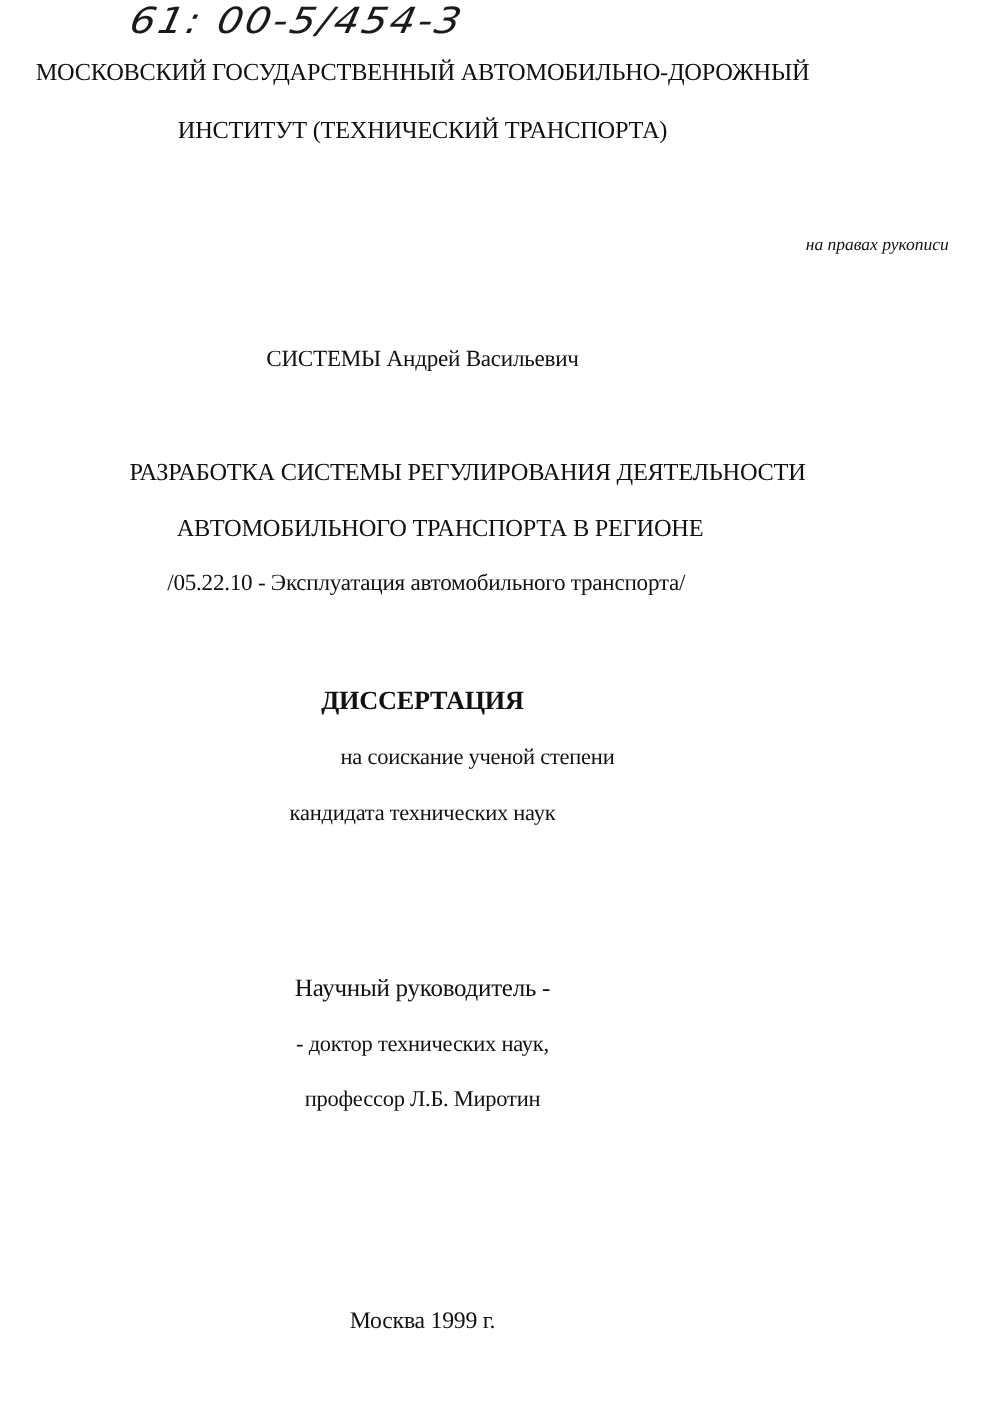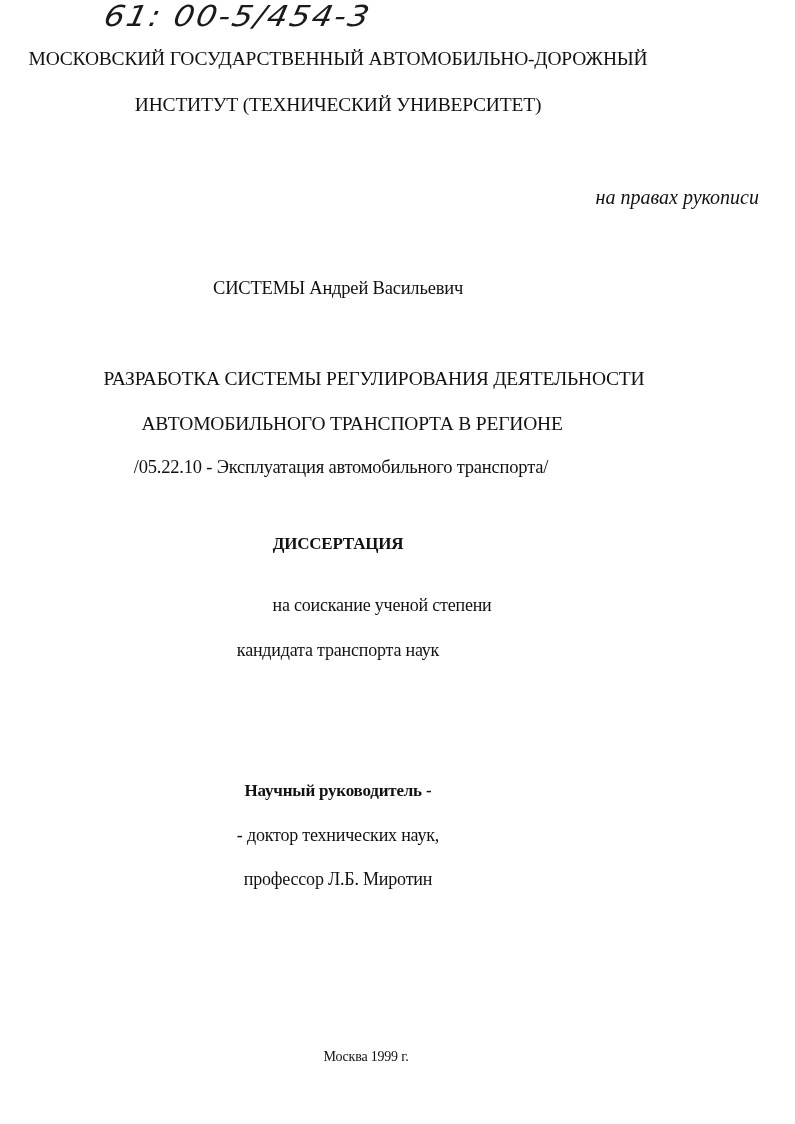--- a/index.html
+++ b/index.html
@@ -48,52 +48,52 @@
       transform-origin: left top;
     }
     .bold {
       font-weight: bold;
     }
     .right-note {
       position: absolute;
       right: 36px;
       top: 186px;
       font-style: italic;
-      font-size: 20px;
+      font-size: 14px;
       line-height: 22px;
     }
   </style>
 </head>
 <body>
 
 <div class="page">
 
   <div class="handwritten">61: 00-5/454-3</div>
 
   <div class="line center" style="top: 47px;">МОСКОВСКИЙ ГОСУДАРСТВЕННЫЙ  АВТОМОБИЛЬНО-ДОРОЖНЫЙ</div>
 
-  <div class="line center" style="top: 93px;">ИНСТИТУТ (ТЕХНИЧЕСКИЙ УНИВЕРСИТЕТ)</div>
+  <div class="line center" style="top: 93px;">ИНСТИТУТ (ТЕХНИЧЕСКИЙ ТРАНСПОРТА)</div>
 
   <div class="right-note">на правах рукописи</div>
 
   <div class="line center" style="top: 276px; font-size: 18.5px;">СИСТЕМЫ Андрей Васильевич</div>
 
   <div class="line center" style="top: 367px; padding-left: 36px;">РАЗРАБОТКА СИСТЕМЫ РЕГУЛИРОВАНИЯ ДЕЯТЕЛЬНОСТИ</div>
 
   <div class="line center" style="top: 412px; padding-left: 14px;">АВТОМОБИЛЬНОГО ТРАНСПОРТА В РЕГИОНЕ</div>
 
   <div class="line center" style="top: 455px; font-size: 18.5px; left: 3px;">/05.22.10 - Эксплуатация автомобильного транспорта/</div>
 
-  <div class="line center bold" style="top: 532px; font-size: 17px; font-family: Liberation Serif, serif;">ДИССЕРТАЦИЯ</div>
+  <div class="line center bold" style="top: 548px; font-size: 21px; font-family: Liberation Serif, serif;">ДИССЕРТАЦИЯ</div>
 
   <div class="line center" style="top: 593px; font-size: 18px; padding-left: 44px;">на соискание ученой степени</div>
 
-  <div class="line center" style="top: 638px; font-size: 18px;">кандидата транспорта наук</div>
+  <div class="line center" style="top: 638px; font-size: 18px;">кандидата технических наук</div>
 
-  <div class="line center" style="top: 779px; font-size: 17px; font-weight: bold;">Научный руководитель -</div>
+  <div class="line center" style="top: 779px; font-size: 20px;">Научный руководитель -</div>
 
   <div class="line center" style="top: 823px; font-size: 18px;">- доктор технических наук,</div>
 
   <div class="line center" style="top: 867px; font-size: 18px;">профессор Л.Б. Миротин</div>
 
-  <div class="line center" style="top: 1045px; font-size: 14px; padding-left: 28px;">Москва 1999 г.</div>
+  <div class="line center" style="top: 1045px; font-size: 19px;">Москва 1999 г.</div>
 
 </div>
 
 </body></html>

